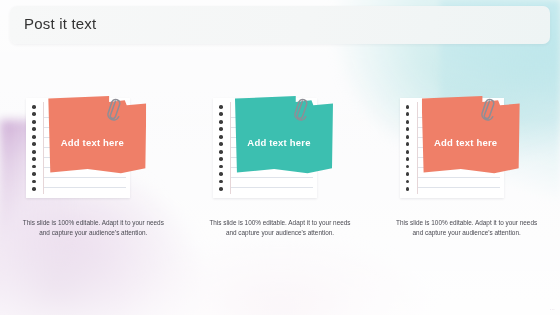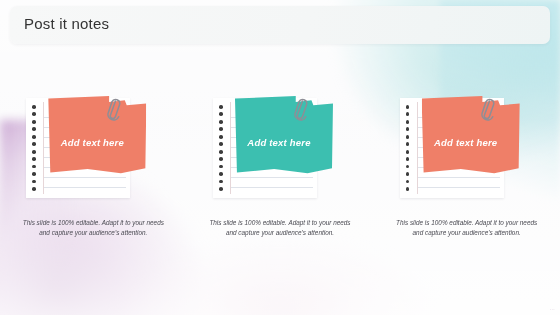--- a/index.html
+++ b/index.html
@@ -105,21 +105,20 @@
 
   
   .notes-row {
     position: absolute;
     left: 0;
     top: 96px;
     width: 560px;
     display: flex;
     justify-content: space-around;
     align-items: flex-start;
-    font-style: italic;
   }
   .note-col {
     width: 170px;
     display: flex;
     flex-direction: column;
     align-items: center;
   }
 
   .note-stack {
     position: relative;
@@ -244,21 +243,21 @@
 
   <div class="bg-base"></div>
   <div class="blob-teal-tr"></div>
   <div class="blob-teal-edge"></div>
   <div class="blob-purple-bl"></div>
   <div class="blob-purple-left"></div>
   <div class="blob-pink-bc"></div>
   <div class="bg-wash"></div>
 
   <div class="header">
-    <div class="header-title">Post it notes</div>
+    <div class="header-title">Post it text</div>
   </div>
 
   <div class="notes-row">
 
     <div class="note-col">
       <div class="note-stack">
 
         <div class="notepad">
           <div class="notepad-lines"></div>
           <div class="notepad-margin"></div>

